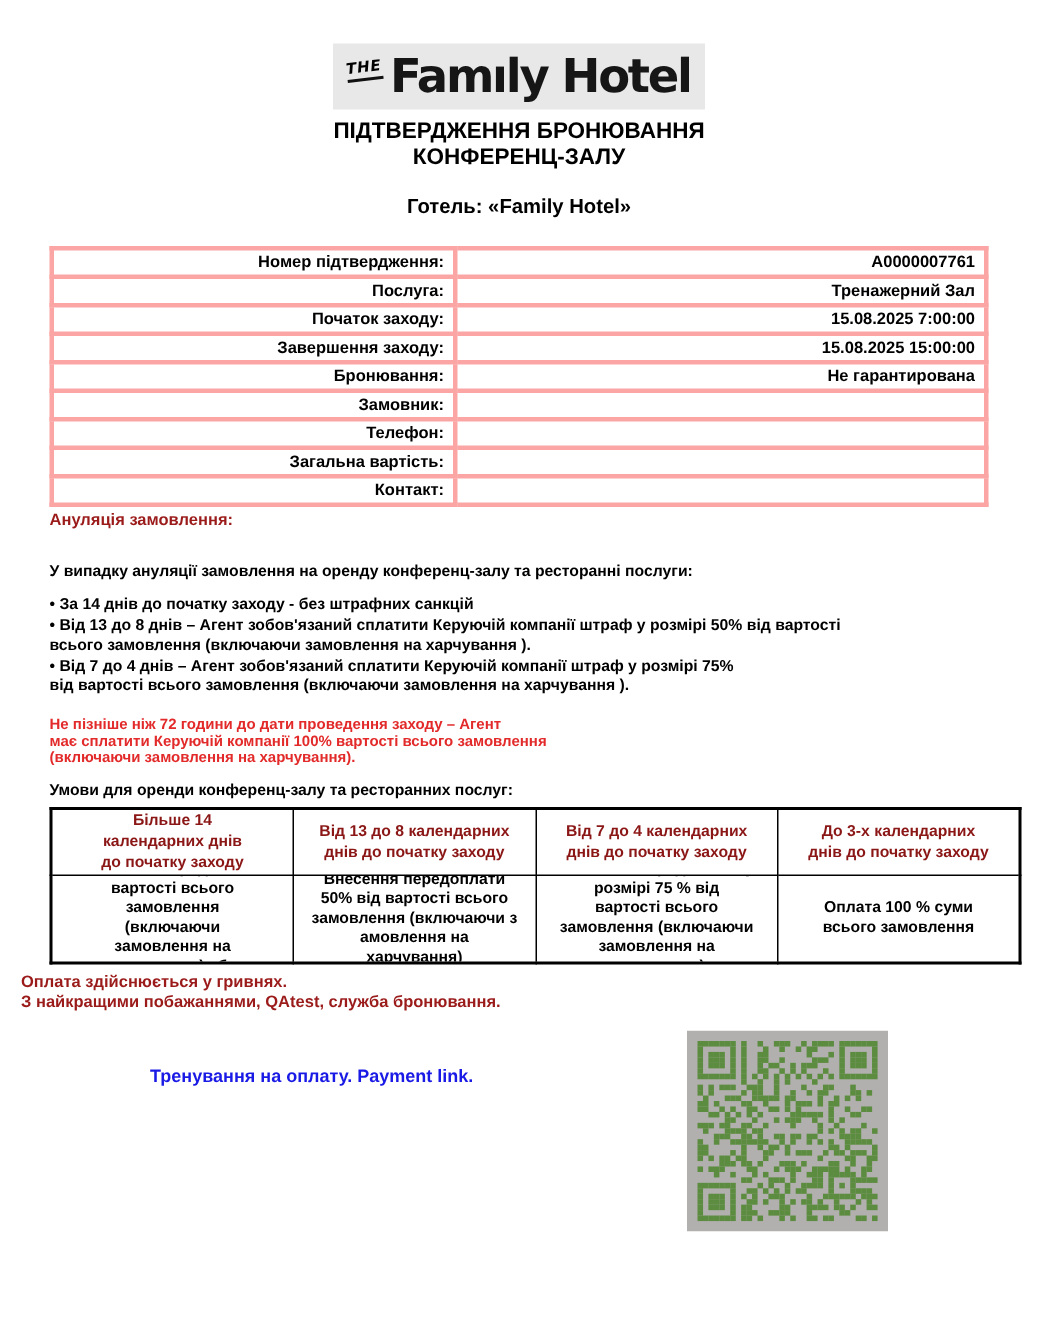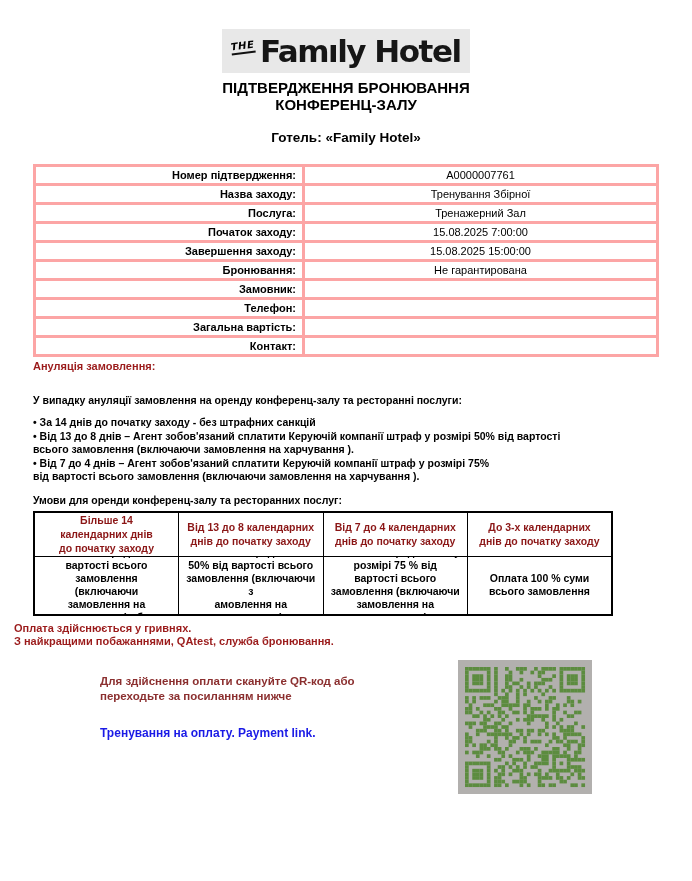--- a/index.html
+++ b/index.html
@@ -50,21 +50,21 @@
     table-layout:fixed;
   }
   table.details td{
     border:3px solid #fca5a5;
     height:16px;
     padding:0 6px;
     vertical-align:middle;
     overflow:hidden;white-space:nowrap;
   }
   td.lbl{width:254px;text-align:right;font-weight:bold;}
-  td.val{text-align:center;}
+  td.val{text-align:right;font-weight:bold;}
   
   .red-heading{
     margin:3px 0 0 33px;
     font-size:11px;font-weight:bold;
   }
   .intro{
     margin:22px 0 0 33px;
     font-size:10.5px;font-weight:bold;
   }
   .bullets{
@@ -76,21 +76,21 @@
     margin:13px 0 0 33px;
     font-size:10px;font-weight:bold;line-height:11px;
     white-space:pre-line;
   }
   .terms-heading{
     margin:10px 0 0 33px;
     font-size:10.5px;font-weight:bold;
   }
   
   table.terms{
-    width:580px;margin:5px 33px 0 33px;
+    width:648px;margin:5px 33px 0 33px;
     border-collapse:collapse;border:2px solid #000;
     table-layout:fixed;
   }
   table.terms th{
     border:1px solid #000;
     height:43px;padding:0 6px;
     font-size:10.5px;font-weight:bold;
     text-align:center;vertical-align:middle;
     line-height:14px;white-space:pre-line;
   }
@@ -149,24 +149,20 @@
 
   <div class="hotel-line">Готель: «Family Hotel»</div>
 
   <table class="details">
     <tbody>
       <tr>
         <td class="lbl">Номер підтвердження:</td>
         <td class="val">A0000007761</td>
       </tr>
       <tr>
-        <td class="lbl">Назва заходу:</td>
-        <td class="val">Тренування Збірної</td>
-      </tr>
-      <tr>
         <td class="lbl">Послуга:</td>
         <td class="val">Тренажерний Зал</td>
       </tr>
       <tr>
         <td class="lbl">Початок заходу:</td>
         <td class="val">15.08.2025 7:00:00</td>
       </tr>
       <tr>
         <td class="lbl">Завершення заходу:</td>
         <td class="val">15.08.2025 15:00:00</td>
@@ -197,20 +193,23 @@
   <div class="red-heading" style="color: rgb(155, 27, 27);">Ануляція замовлення:</div>
 
   <div class="intro">У випадку ануляції замовлення на оренду конференц-залу та ресторанні послуги:</div>
 
   <div class="bullets">• За 14 днів до початку заходу - без штрафних санкцій
 • Від 13 до 8 днів – Агент зобов'язаний  сплатити Керуючій компанії  штраф у розмірі 50% від вартості
 всього замовлення (включаючи замовлення на харчування ).
 • Від 7 до 4 днів – Агент зобов'язаний  сплатити Керуючій компанії  штраф у розмірі 75%
 від вартості  всього замовлення (включаючи замовлення на харчування ).</div>
 
+  <div class="deadline" style="color: rgb(227, 42, 42);">Не пізніше ніж 72 години до дати проведення заходу – Агент
+має сплатити Керуючій компанії 100% вартості всього замовлення
+(включаючи замовлення на харчування).</div>
 
   <div class="terms-heading">Умови для оренди конференц-залу та ресторанних послуг:</div>
 
   <table class="terms">
     <tbody>
       <tr>
         <th style="color: rgb(139, 22, 22);">Більше 14
 календарних днів
 до початку заходу</th>
         <th style="color: rgb(139, 22, 22);">Від 13 до 8 календарних
@@ -260,22 +259,20 @@
     </tbody>
   </table>
 
   <div class="footer-red" style="color: rgb(155, 27, 27); margin-left: 14px;">
     <div>Оплата здійснюється у гривнях.</div>
     <div>З найкращими побажаннями, QAtest, служба бронювання.</div>
   </div>
 
   <div class="pay-row">
     <div class="pay-left">
-      <div class="qr-instruction" style="color: rgb(139, 47, 47);">Для здійснення оплати скануйте QR-код або
-переходьте за посиланням нижче</div>
       <a class="pay-link" href="#" style="color: rgb(26, 26, 230);">Тренування на оплату. Payment link.</a>
     </div>
     <div class="qr-box">
       <svg id="qr-svg" width="134" height="134" viewBox="0 0 134 134" xmlns="http://www.w3.org/2000/svg">
           <rect x="0" y="0" width="134" height="134" fill="#B2B0AE"></rect>
           <rect x="7.00" y="7.00" width="3.69" height="3.69" fill="#5C8C3F"></rect>
           <rect x="10.64" y="7.00" width="3.69" height="3.69" fill="#5C8C3F"></rect>
           <rect x="14.27" y="7.00" width="3.69" height="3.69" fill="#5C8C3F"></rect>
           <rect x="17.91" y="7.00" width="3.69" height="3.69" fill="#5C8C3F"></rect>
           <rect x="21.55" y="7.00" width="3.69" height="3.69" fill="#5C8C3F"></rect>

